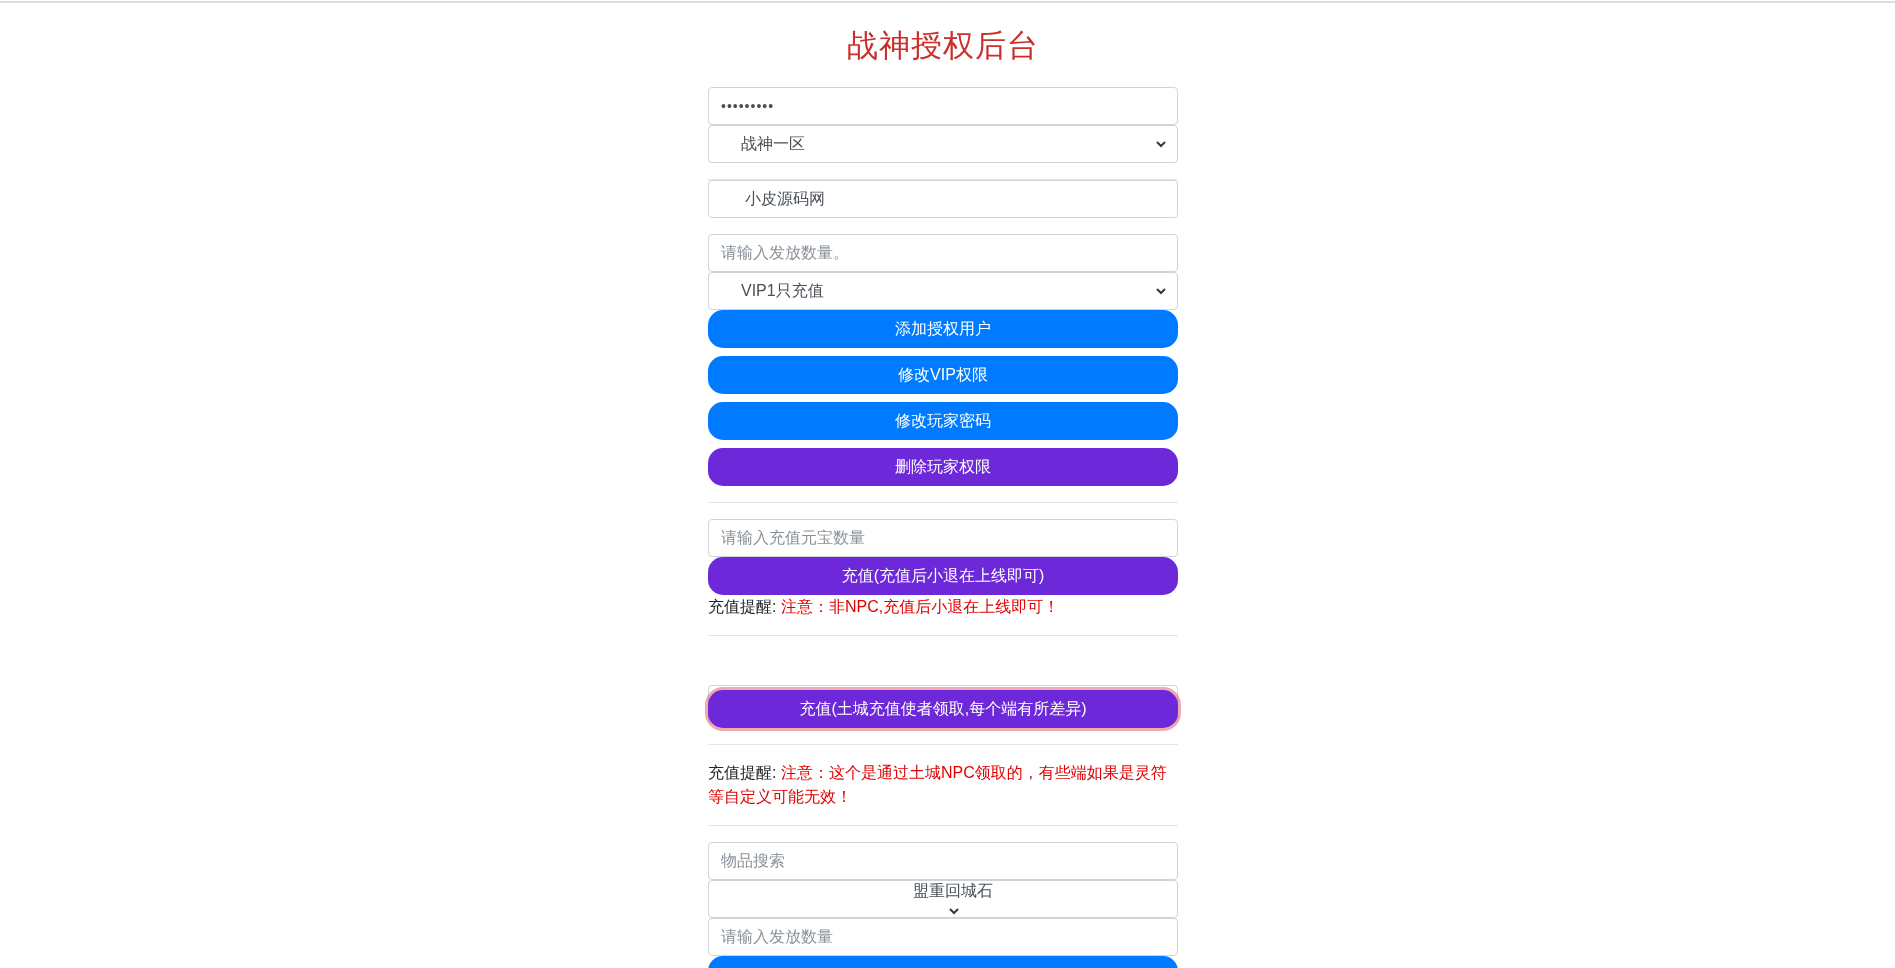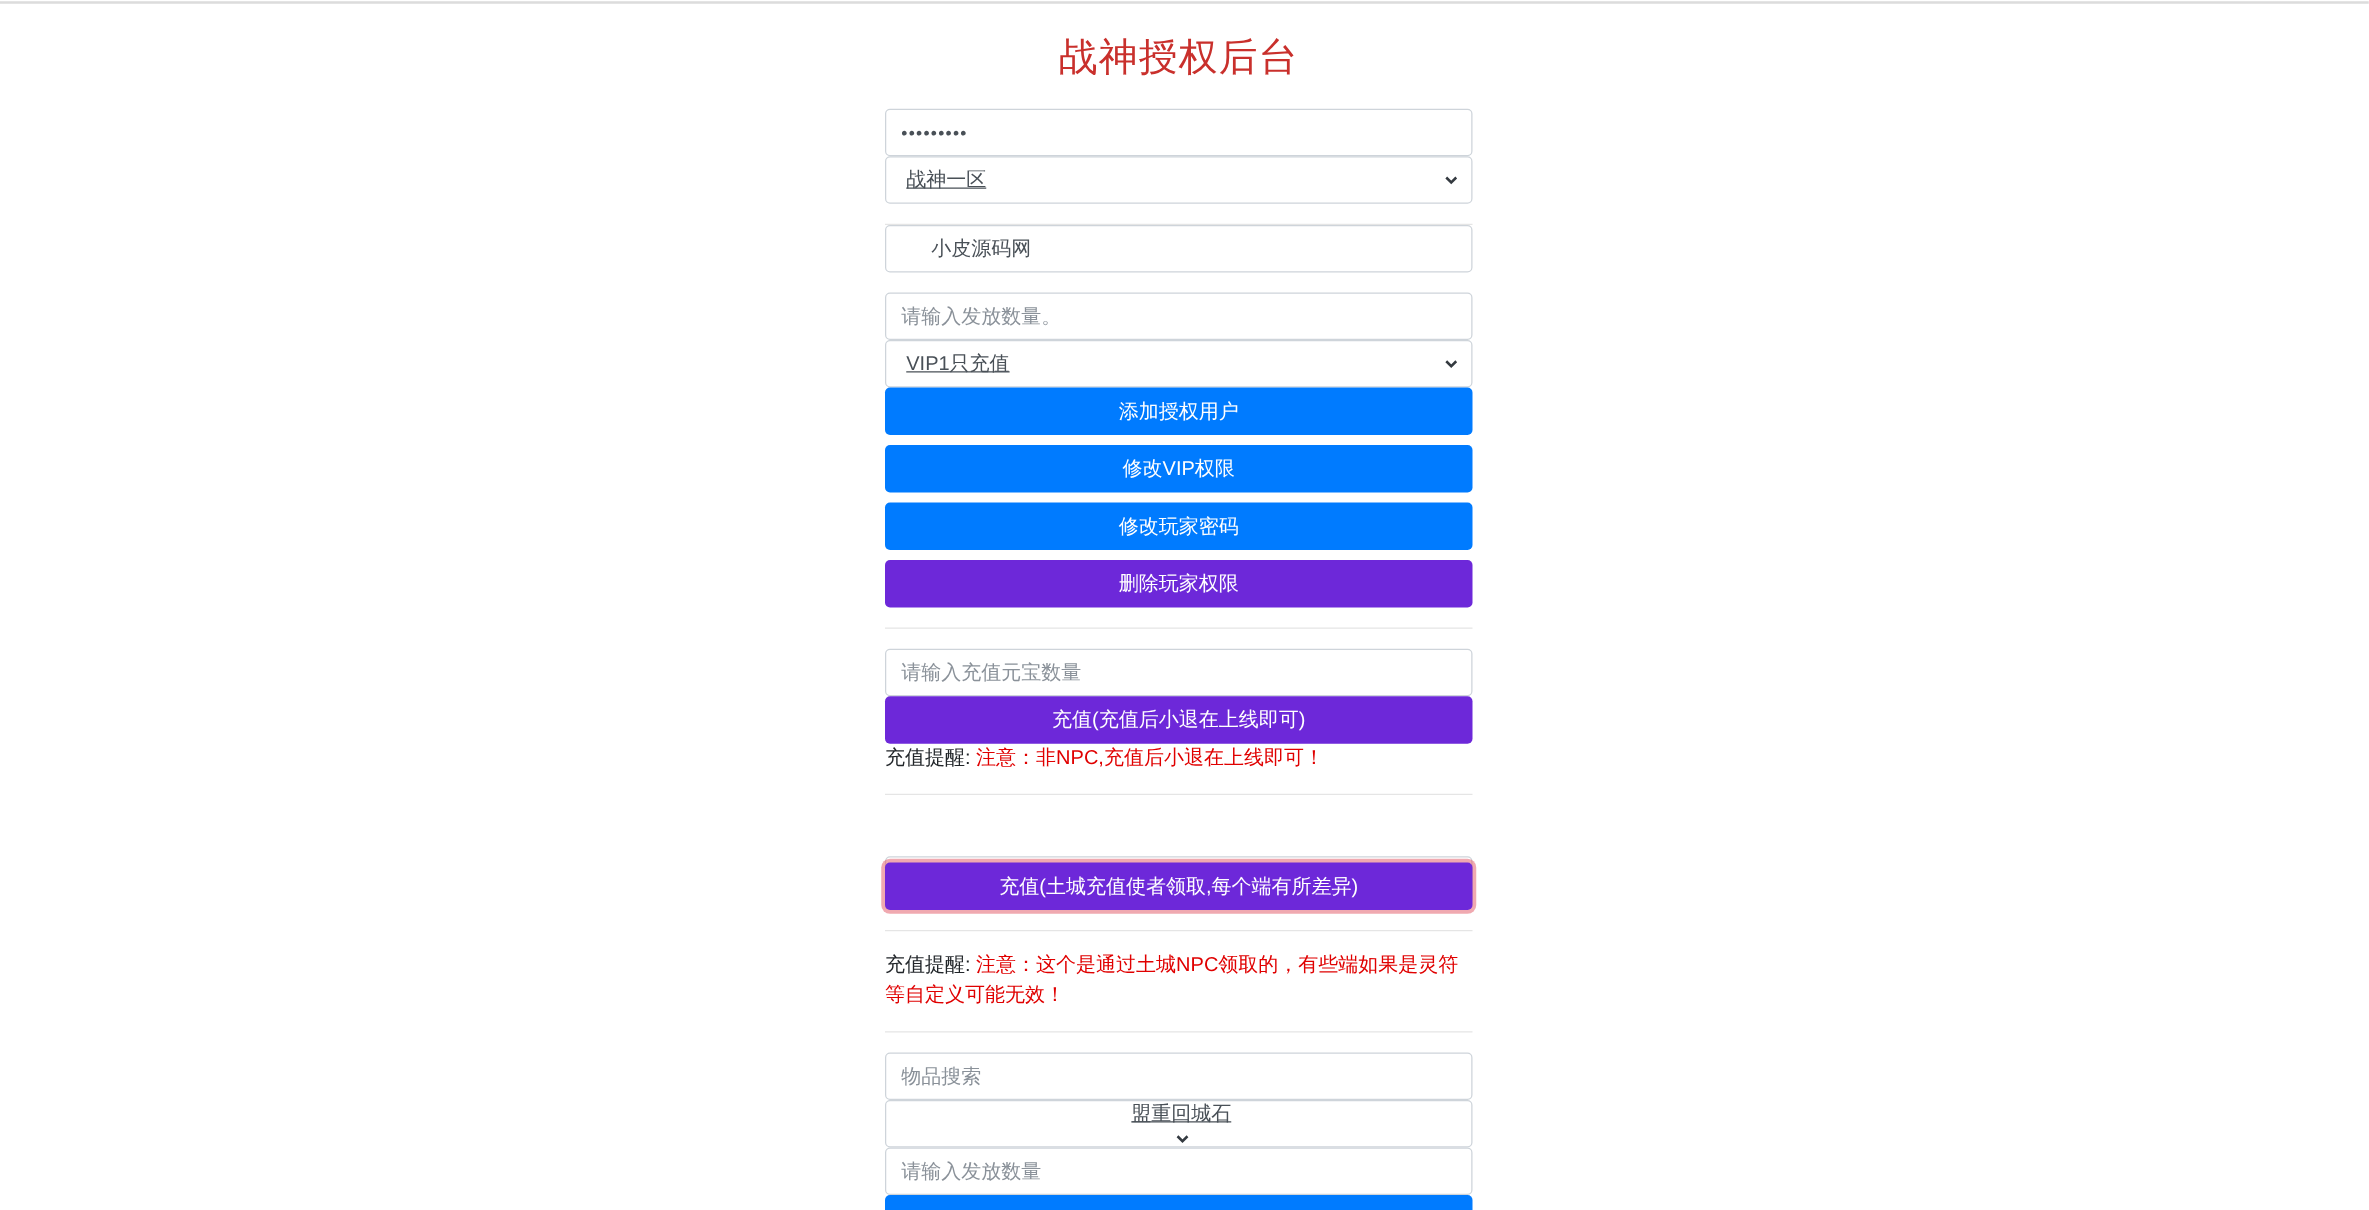--- a/index.html
+++ b/index.html
@@ -23,27 +23,27 @@
   }
   .field {
     position: absolute; left: 0; width: 470px; height: 38px;
     border: 1px solid #ced4da; border-radius: 4px; background: #fff;
     font-size: 16px; color: #495057; padding: 0 12px;
     display: flex; align-items: center;
     font-family: "Liberation Sans", "DejaVu Sans", sans-serif;
   }
   .field.placeholder { color: #8a9199; }
   .field.password { letter-spacing: 1px; font-size: 14px; color: #495057; }
-  .field.select { padding-left: 16px; justify-content: space-between; text-decoration: underline; }
+  .field.select { padding-left: 32px; justify-content: space-between; }
   .chev {
     width: 12px; height: 12px; display: inline-block; margin-right: -2px;
   }
   .btn {
     position: absolute; left: 0; width: 470px; height: 38px;
-    border: none; border-radius: 4px; color: #fff; font-size: 16px;
+    border: none; border-radius: 15px; color: #fff; font-size: 16px;
     display: flex; align-items: center; justify-content: center;
     font-family: "Liberation Sans", "DejaVu Sans", sans-serif;
     cursor: pointer;
   }
   .btn.blue { background: #007bff; }
   .btn.red { background: #6d28d9; }
   .btn.focused { box-shadow: 0 0 0 3px rgba(225, 83, 97, 0.5); }
   .hr {
     position: absolute; left: 0; width: 470px; height: 1px;
     background: #e5e5e5;

